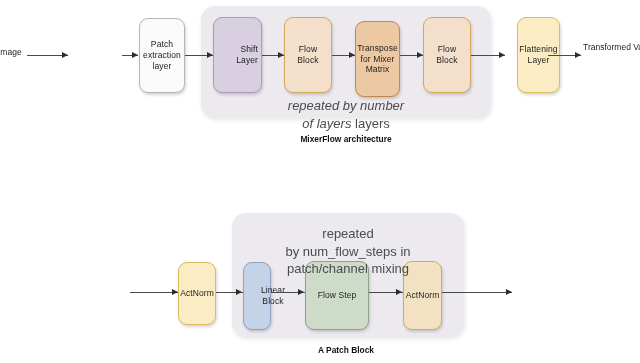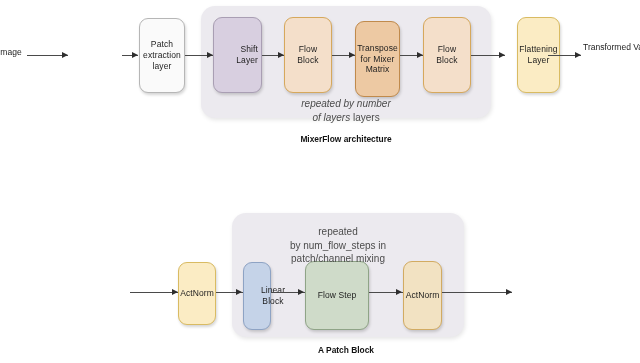--- a/index.html
+++ b/index.html
@@ -75,21 +75,21 @@
   
   .edge-label {
     position: absolute;
     font-size: 8.5px;
     line-height: 1.3;
     color: #1d1d1d;
     white-space: nowrap;
   }
   .note {
     position: absolute;
-    font-size: 10px;
+    font-size: 13px;
     line-height: 1.35;
     color: #4c4c4c;
     text-align: center;
     white-space: pre-line;
   }
   .note.italic { font-style: italic; }
   .note .plain { font-style: normal; }
   .caption {
     position: absolute;
     font-size: 8.4px;
@@ -198,19 +198,19 @@
   <div class="line" style="left:369px; top:292px; width:34px;"></div>
   <div class="arrowhead" style="left:396px; top:288.5px;"></div>
 
   <div class="node dotted" style="left:403px; top:261px; width:39px; height:69px; background:#f2e2c2; border-color:#d2ab62;">
     <span style="white-space:pre-line;">ActNorm</span>
   </div>
 
   <div class="line" style="left:442px; top:292px; width:70px;"></div>
   <div class="arrowhead" style="left:506px; top:288.5px;"></div>
 
-  <div class="note" style="left:258px; top:225px; width:160px;">repeated
+  <div class="note" style="left:268px; top:225px; width:160px;">repeated
 by num_flow_steps in
 patch/channel mixing</div>
 
   <div class="caption" style="left:256px; top:345px; width:180px;">A Patch Block</div>
 
 </div>
 
 </body></html>

